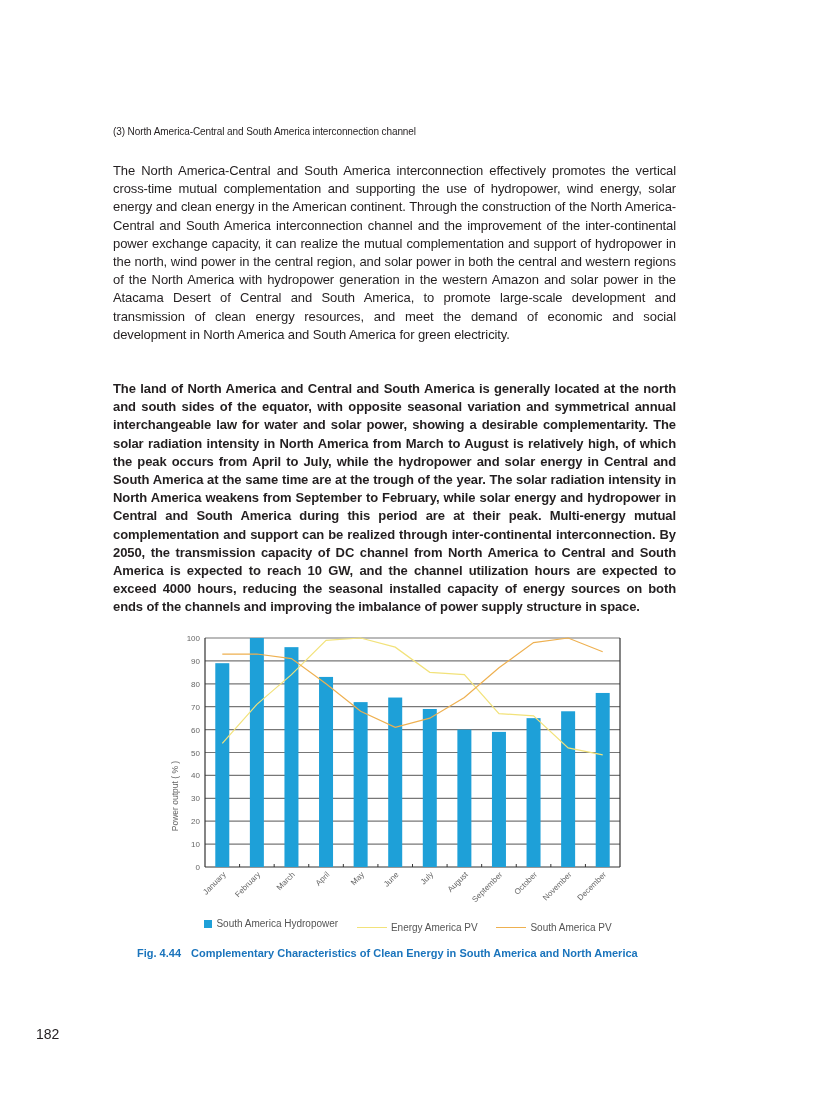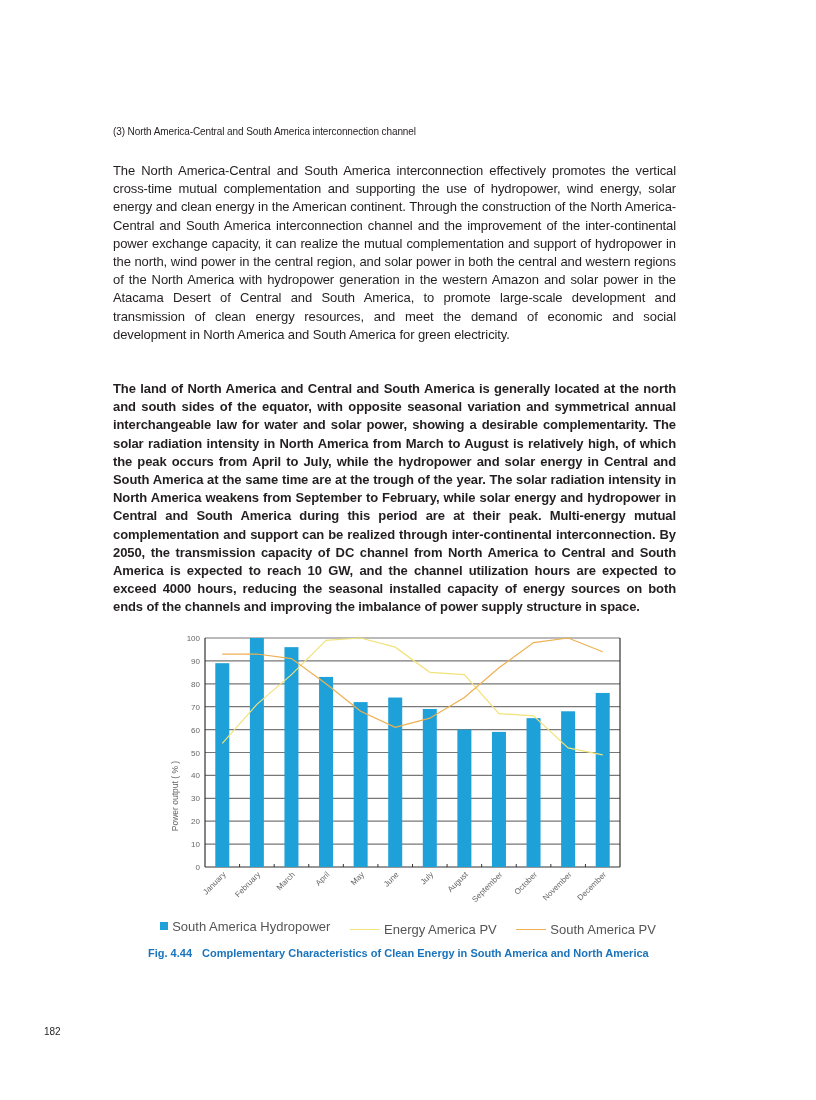--- a/index.html
+++ b/index.html
@@ -2,27 +2,27 @@
 <html><head>
 <meta charset="utf-8">
 <style>
   html, body { margin:0; padding:0; background:#ffffff; }
   body { width:816px; height:1100px; position:relative; font-family:"Liberation Sans", sans-serif; color:#231f20; }
   .heading { position:absolute; left:113px; top:126px; font-size:10px; letter-spacing:-0.1px; }
   .para { position:absolute; left:113px; width:563px; font-size:13px; line-height:18.2px; text-align:justify; letter-spacing:-0.1px; }
   #p1 { top:162px; }
   #p2 { top:380px;font-weight:bold; }
   .chart { position:absolute; left:160px; top:628px; width:480px; height:320px; }
-  .legend { position:absolute; left:0; top:918px; width:816px; text-align:center; font-size:13px; color:#555; }
+  .legend { position:absolute; left:0; top:918px; width:816px; text-align:center; font-size:10px; color:#555; }
   .legend span.item { margin:0 8px; display:inline-flex; align-items:center; }
   .sw-box { display:inline-block; width:8px; height:8px; background:#1ea0d8; margin-right:4px; }
   .sw-line { display:inline-block; width:30px; height:0; border-top:1px solid; margin-right:4px; }
-  .caption { position:absolute; left:139px; top:947px; font-size:11px; font-weight:bold; color:#1a74bc;padding-left:9px; }
+  .caption { position:absolute; left:128px; top:947px; font-size:11px; font-weight:bold; color:#1a74bc;padding-left:9px; }
   .caption .num { margin-right:10px; }
-  .page-num { position:absolute; left:44px; top:1026px; font-size:10px; }
+  .page-num { position:absolute; left:36px; top:1026px; font-size:14px; }
 </style>
 </head>
 <body>
 
 <div class="heading">(3) North America-Central and South America interconnection channel</div>
 <div class="para" id="p1">The North America-Central and South America interconnection effectively promotes the vertical cross-time mutual complementation and supporting the use of hydropower, wind energy, solar energy and clean energy in the American continent. Through the construction of the North America-Central and South America interconnection channel and the improvement of the inter-continental power exchange capacity, it can realize the mutual complementation and support of hydropower in the north, wind power in the central region, and solar power in both the central and western regions of the North America with hydropower generation in the western Amazon and solar power in the Atacama Desert of Central and South America, to promote large-scale development and transmission of clean energy resources, and meet the demand of economic and social development in North America and South America for green electricity.</div>
 <div class="para" id="p2">The land of North America and Central and South America is generally located at the north and south sides of the equator, with opposite seasonal variation and symmetrical annual interchangeable law for water and solar power, showing a desirable complementarity. The solar radiation intensity in North America from March to August is relatively high, of which the peak occurs from April to July, while the hydropower and solar energy in Central and South America at the same time are at the trough of the year. The solar radiation intensity in North America weakens from September to February, while solar energy and hydropower in Central and South America during this period are at their peak. Multi-energy mutual complementation and support can be realized through inter-continental interconnection. By 2050, the transmission capacity of DC channel from North America to Central and South America is expected to reach 10 GW, and the channel utilization hours are expected to exceed 4000 hours, reducing the seasonal installed capacity of energy sources on both ends of the channels and improving the imbalance of power supply structure in space.</div>
 
 <svg class="chart" viewBox="0 0 480 320" xmlns="http://www.w3.org/2000/svg">
   <g id="grid">

